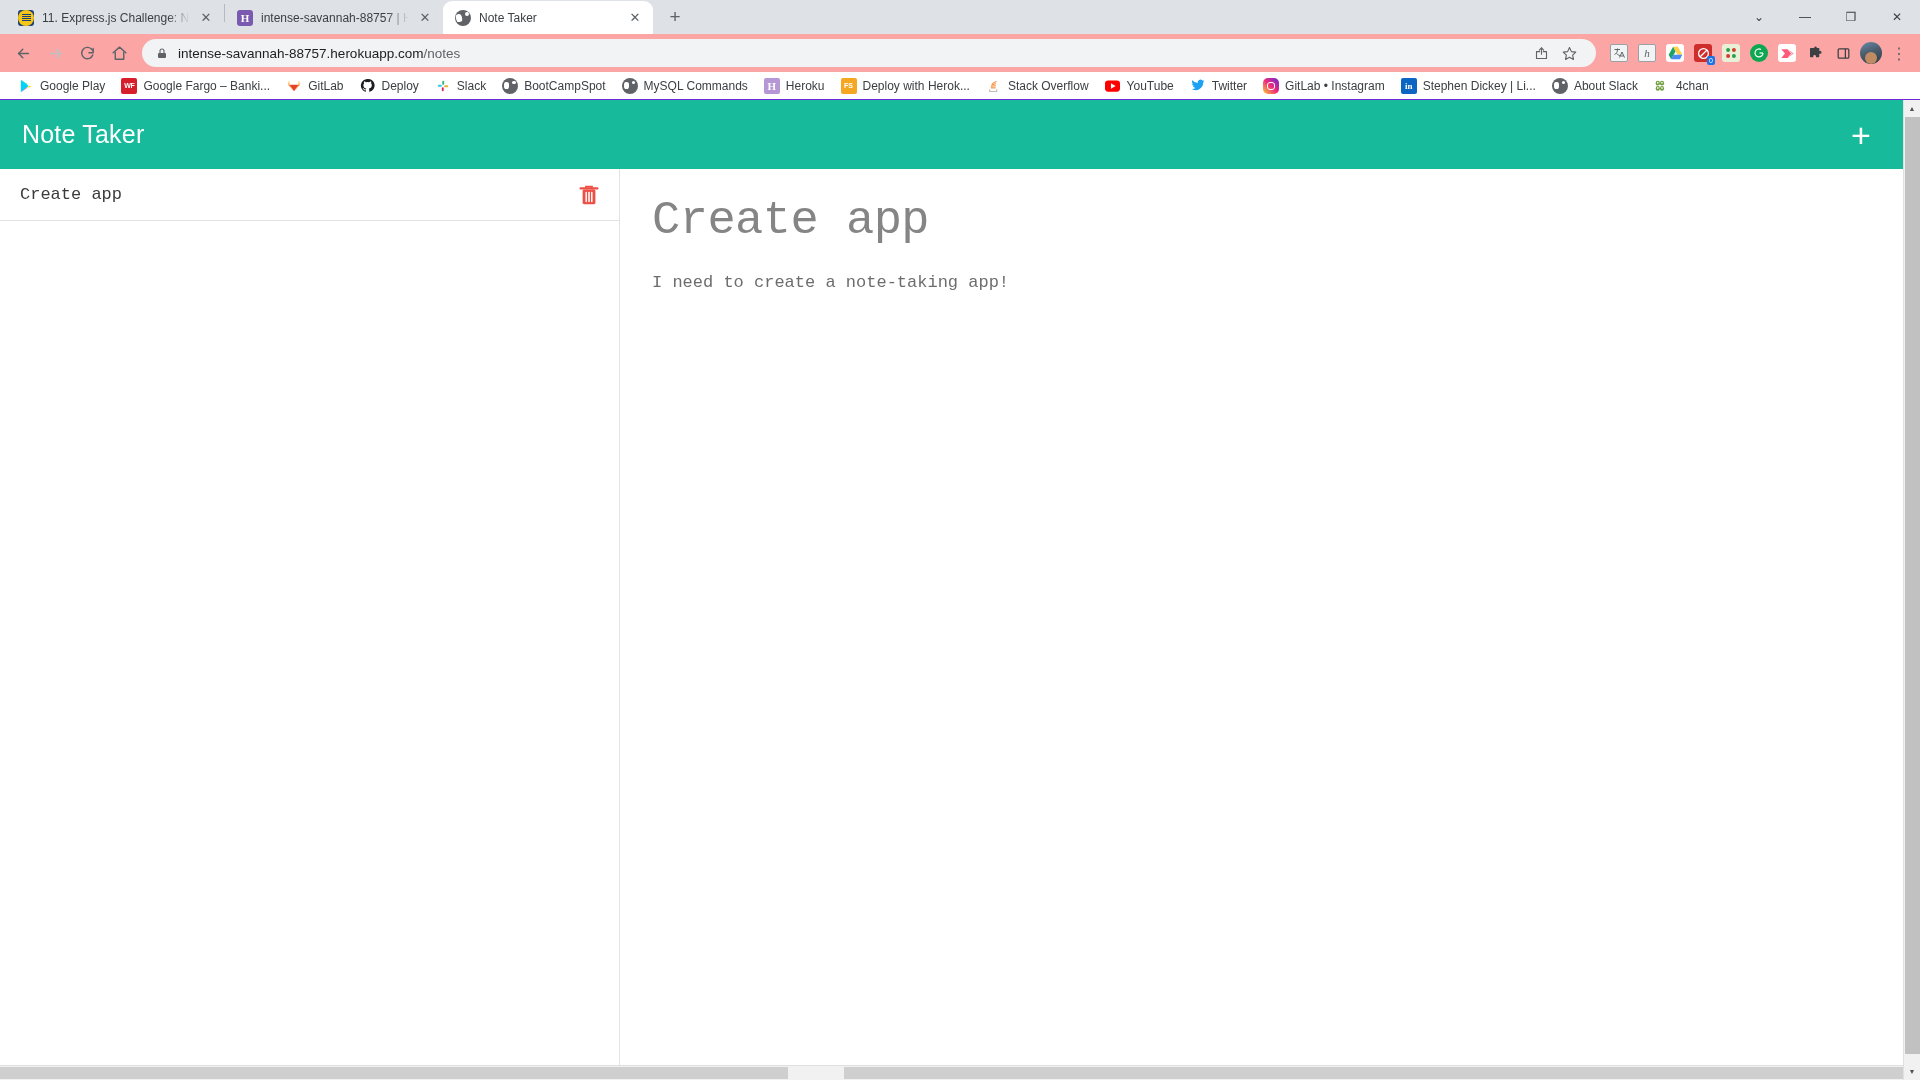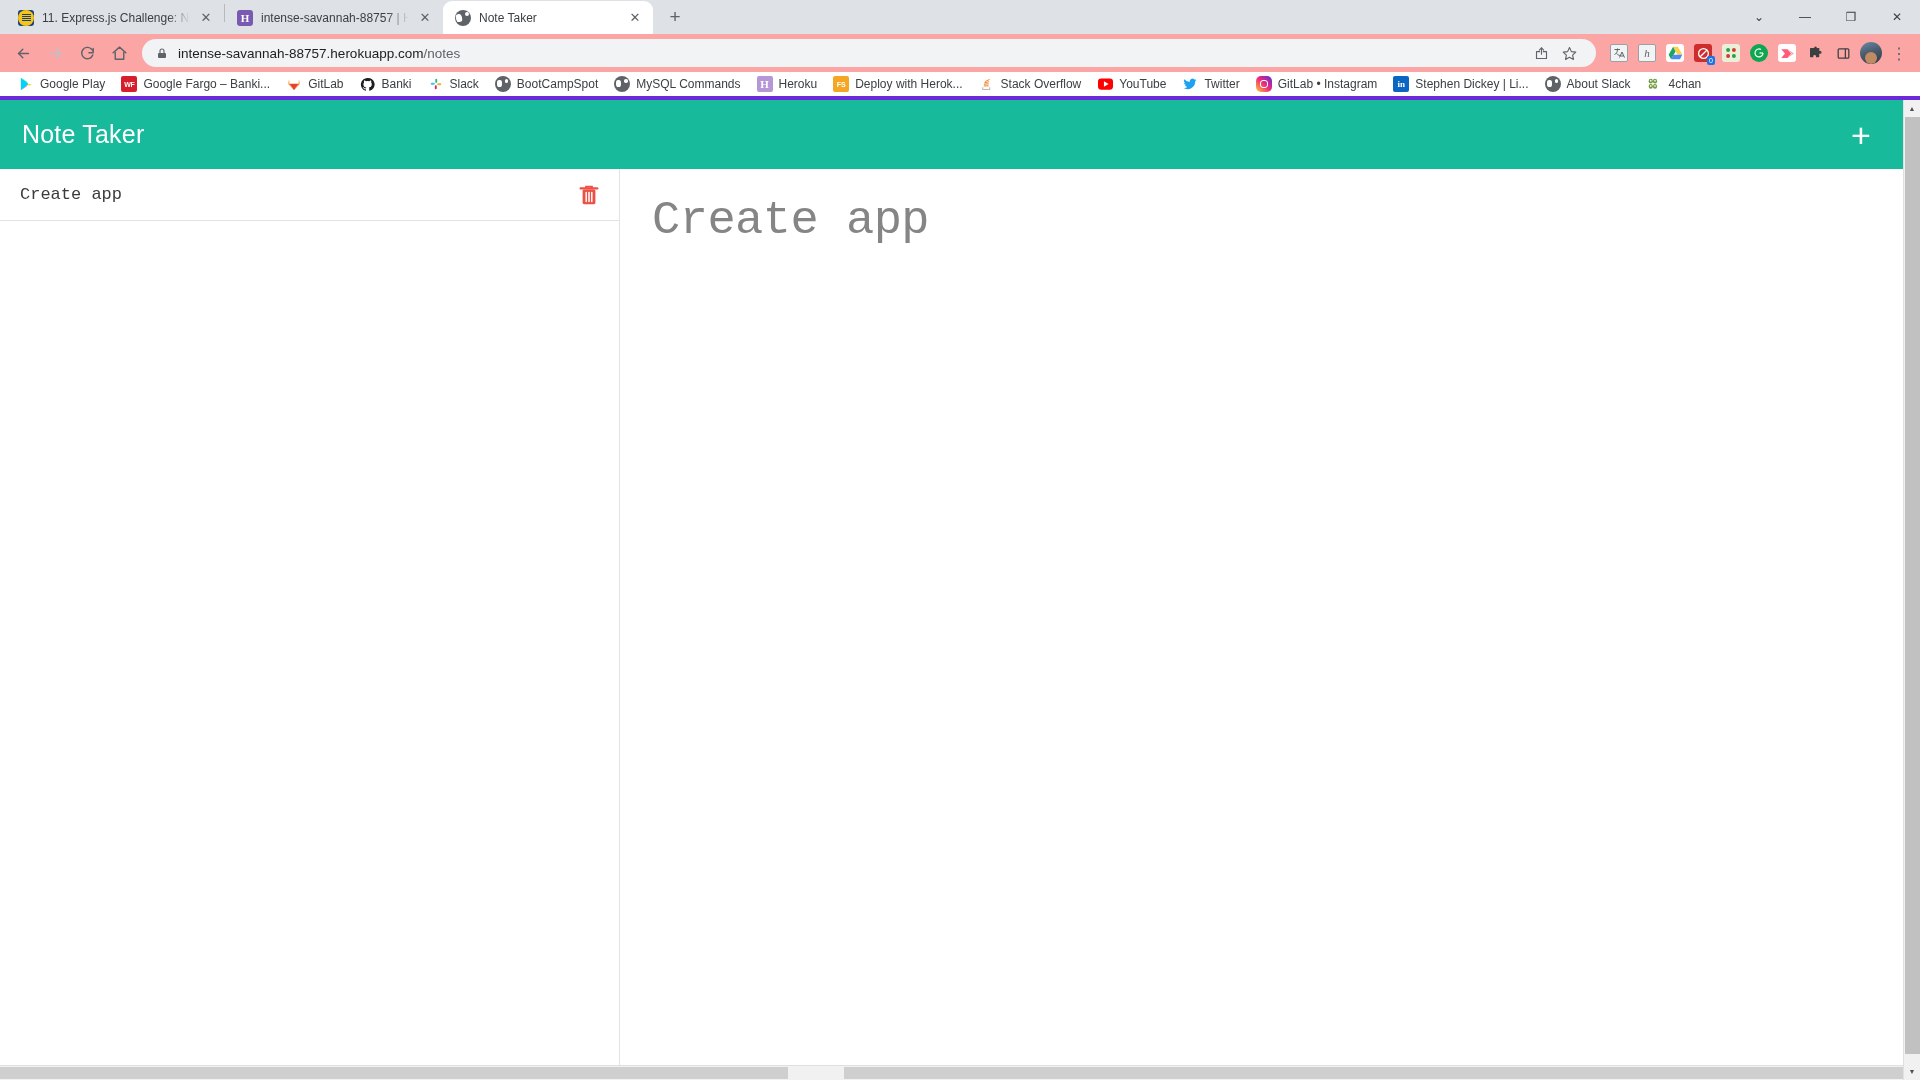--- a/index.html
+++ b/index.html
@@ -143,21 +143,21 @@
   .avatar:after {
     content: ""; position: absolute; left: 5px; top: 10px;
     width: 12px; height: 12px; border-radius: 50%; background: #c08a63;
   }
 
   
   .bookmarks {
     height: 28px; background: #ffffff;
     display: flex; align-items: center; padding: 0 10px;
     flex: 0 0 28px; gap: 0px; overflow: hidden;
-    border-bottom: 4px solid #6d28d9;
+    border-bottom: 1px solid #6d28d9;
   }
   .bm {
     display: flex; align-items: center; gap: 6px;
     padding: 0 8px; height: 24px; white-space: nowrap;
   }
   .bm-label { font-size: 12px; color: #3c4043; }
   .bmicon {
     width: 16px; height: 16px; flex: 0 0 16px;
     display: flex; align-items: center; justify-content: center;
     font-size: 10px; border-radius: 2px; overflow: hidden; position: relative;
@@ -460,21 +460,21 @@
       </span>
       <span class="bm-label">GitLab</span>
     </div>
 
     <div class="bm">
       <span class="bmicon">
         <svg width="15" height="15" viewBox="0 0 24 24" fill="#1b1f23">
             <path d="M12 1.5a10.5 10.5 0 0 0-3.3 20.5c.5.1.7-.2.7-.5v-2c-2.9.6-3.5-1.3-3.5-1.3-.5-1.2-1.2-1.5-1.2-1.5-1-.7.1-.7.1-.7 1 .1 1.6 1.1 1.6 1.1.9 1.6 2.5 1.1 3.1.9.1-.7.4-1.2.7-1.4-2.3-.3-4.8-1.2-4.8-5.2 0-1.2.4-2.1 1.1-2.8-.1-.3-.5-1.4.1-2.9 0 0 .9-.3 2.9 1.1a10 10 0 0 1 5.3 0c2-1.4 2.9-1.1 2.9-1.1.6 1.5.2 2.6.1 2.9.7.7 1.1 1.6 1.1 2.8 0 4-2.5 4.9-4.8 5.2.4.3.7 1 .7 2v3c0 .3.2.6.8.5A10.5 10.5 0 0 0 12 1.5z"></path>
           </svg>
       </span>
-      <span class="bm-label">Banki</span>
+      <span class="bm-label">Deploy</span>
     </div>
 
     <div class="bm">
       <span class="bmicon">
         <svg width="14" height="14" viewBox="0 0 24 24">
           <rect x="3" y="10" width="7" height="3.2" rx="1.6" fill="#36c5f0"></rect>
           <rect x="10.8" y="3" width="3.2" height="7" rx="1.6" fill="#2eb67d"></rect>
           <rect x="14" y="10.8" width="7" height="3.2" rx="1.6" fill="#ecb22e"></rect>
           <rect x="10" y="14" width="3.2" height="7" rx="1.6" fill="#e01e5a"></rect>
         </svg>
@@ -597,20 +597,21 @@
                   <line x1="10" y1="8.6" x2="10" y2="17.4"></line>
                   <line x1="12.8" y1="8.6" x2="12.8" y2="17.4"></line>
                 </g>
               </svg>
             </span>
           </div>
         </div>
 
         <div class="note-detail">
           <div class="note-detail-title">Create app</div>
+          <div class="note-detail-text">I need to create a note-taking app!</div>
         </div>
 
       </div>
 
       <div class="scrollbar-h">
         <div class="hb-left"></div>
         <div class="hb-thumb"></div>
         <div class="hb-right"></div>
       </div>
     </div>

